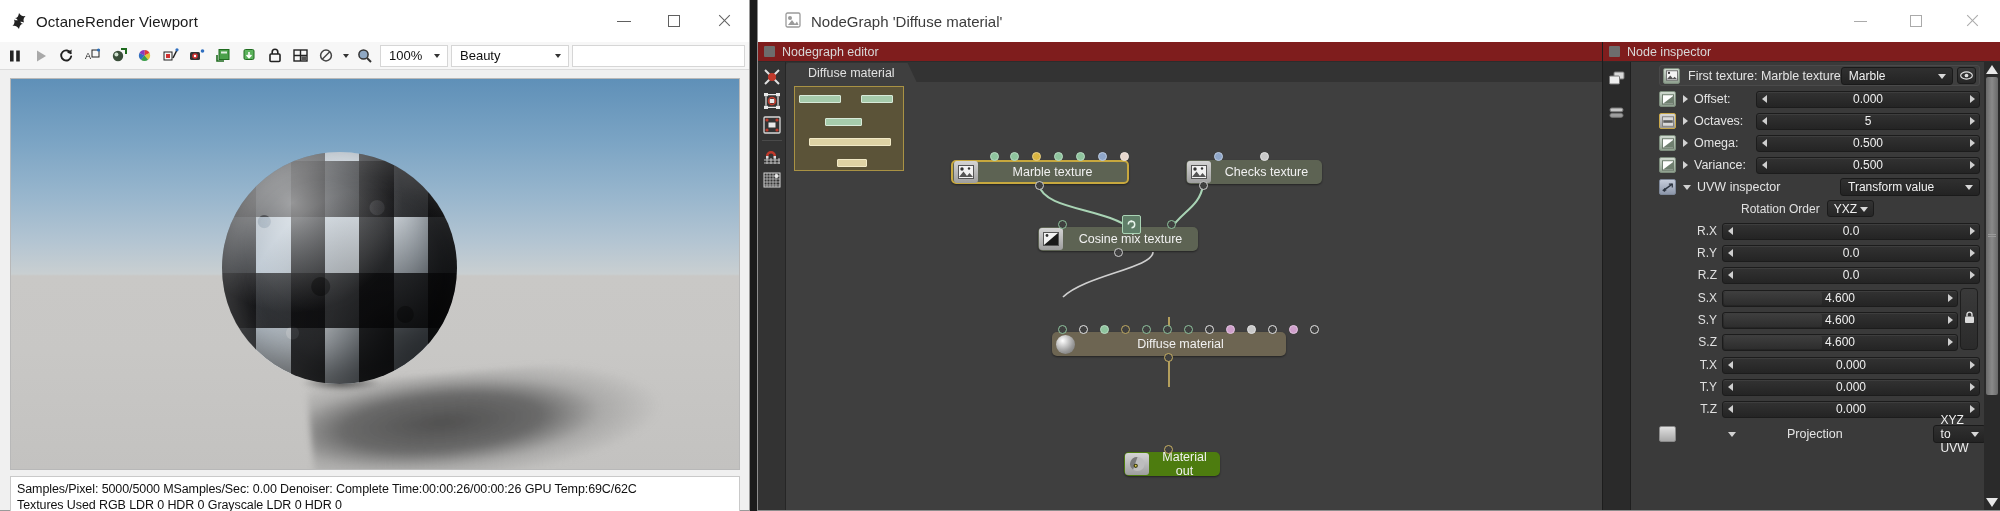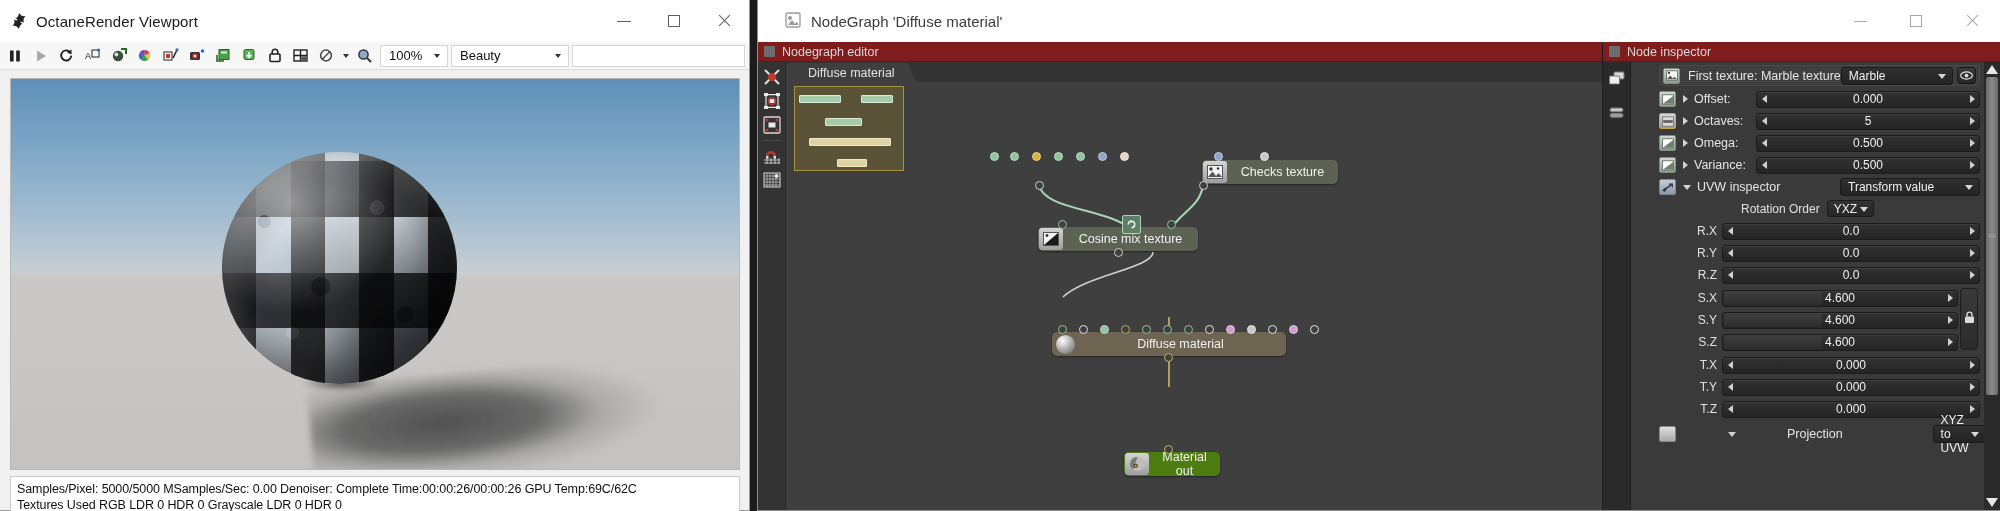--- a/index.html
+++ b/index.html
@@ -545,30 +545,41 @@
             <div class="mm-bar mm-gold" style="left:42px; top:72px; width:30px;"></div>
           </div>
 
           <svg class="wires">
             <path d="M253 103 C258 128, 320 126, 345 147" stroke="#a9d4b5" stroke-width="2" fill="none"></path>
             <path d="M417 103 C414 125, 395 130, 385 147" stroke="#a9d4b5" stroke-width="2" fill="none"></path>
             <path d="M367 170 C367 186, 300 193, 277 215" stroke="#cfcfcf" stroke-width="1.7" fill="none"></path>
             <path d="M383 235 L383 305" stroke="#c8b063" stroke-width="1.7" fill="none"></path>
           </svg>
 
+          <div class="node sel" style="left:165px; top:78px; width:178px;">
+            <span class="n-icon">
+              <svg width="16" height="14" viewBox="0 0 16 14">
+                  <rect x="0.5" y="0.5" width="15" height="13" fill="#f2f2f2" stroke="#555"></rect>
+                  <circle cx="4" cy="4" r="1.7" fill="#333"></circle>
+                  <circle cx="11" cy="3.5" r="1.2" fill="#333"></circle>
+                  <path d="M1 12 L5.5 6.5 L9 11 L11.5 8 L15 12 Z" fill="#555"></path>
+                </svg>
+            </span>
+            <span class="n-label">Marble texture</span>
+          </div>
           <div class="port fill-green" style="left:204px; top:70px;"></div>
           <div class="port fill-green" style="left:224px; top:70px;"></div>
           <div class="port fill-gold" style="left:246px; top:70px;"></div>
           <div class="port fill-green" style="left:268px; top:70px;"></div>
           <div class="port fill-green" style="left:290px; top:70px;"></div>
           <div class="port fill-blue" style="left:312px; top:70px;"></div>
           <div class="port fill-pinkw" style="left:334px; top:70px;"></div>
           <div class="port out" style="left:249px; top:99px;"></div>
 
-          <div class="node" style="left:416px; top:78px; width:136px;">
+          <div class="node" style="left:400px; top:78px; width:136px;">
             <span class="n-icon">
               <svg width="16" height="14" viewBox="0 0 16 14">
                   <rect x="0.5" y="0.5" width="15" height="13" fill="#f2f2f2" stroke="#555"></rect>
                   <circle cx="4" cy="4" r="1.7" fill="#333"></circle>
                   <circle cx="11" cy="3.5" r="1.2" fill="#333"></circle>
                   <path d="M1 12 L5.5 6.5 L9 11 L11.5 8 L15 12 Z" fill="#555"></path>
                 </svg>
             </span>
             <span class="n-label">Checks texture</span>
           </div>

